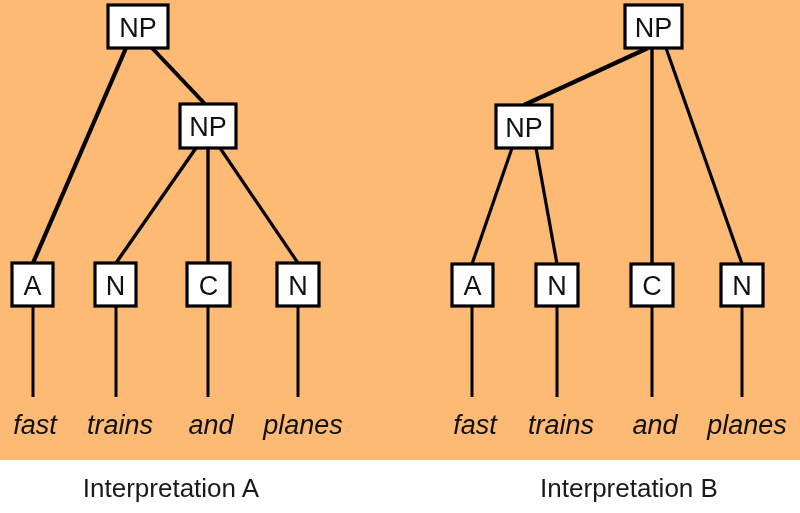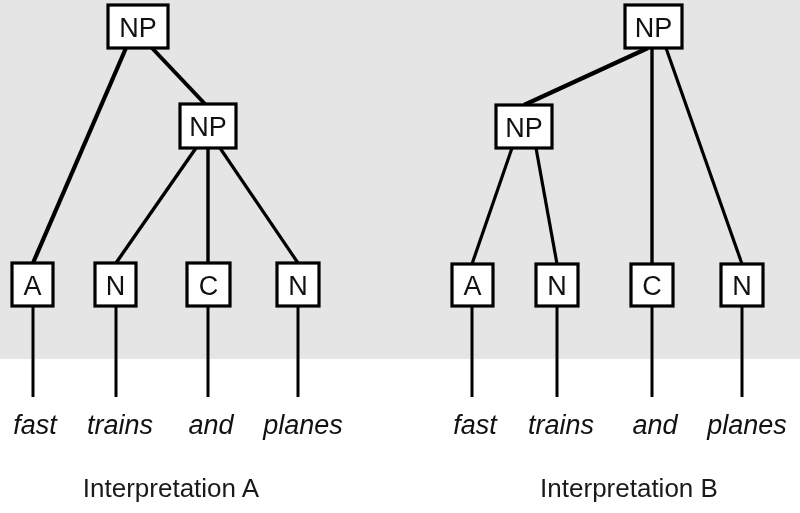--- a/index.html
+++ b/index.html
@@ -9,22 +9,22 @@
   }
   body {
     width: 800px;
     height: 513px;
     font-family: "Liberation Sans", sans-serif;
     overflow: hidden;
   }
   #diagram-root {
     position: relative;
     width: 800px;
-    height: 359px;
-    background: #e5e5e5;
+    height: 460px;
+    background: #fdba74;
   }
   svg.tree-svg {
     position: absolute;
     left: 0;
     top: 0;
     width: 800px;
     height: 513px;
     display: block;
   }
   .edge {

